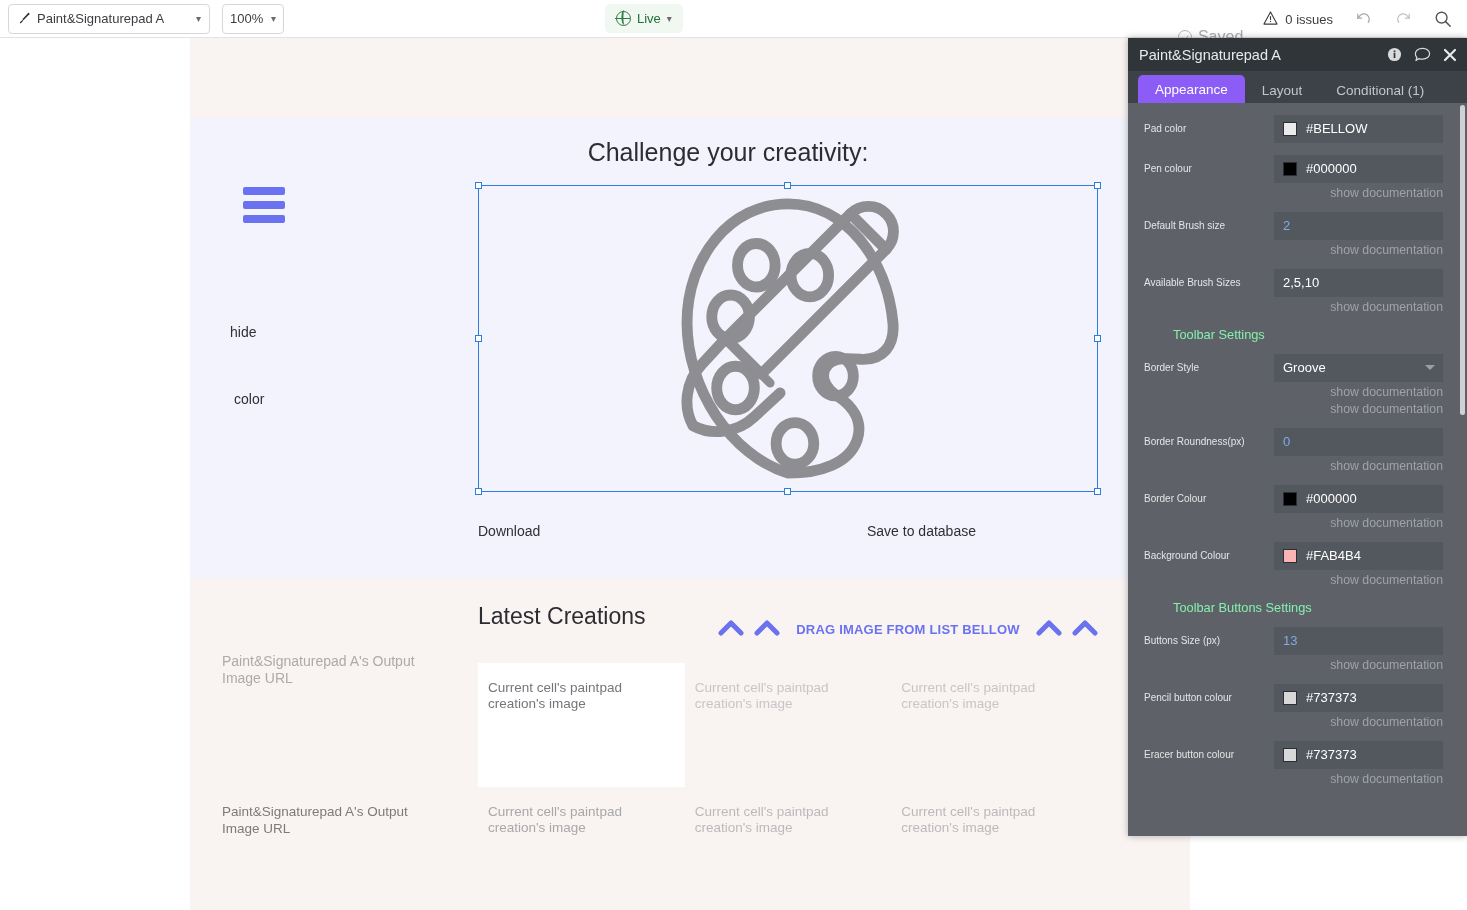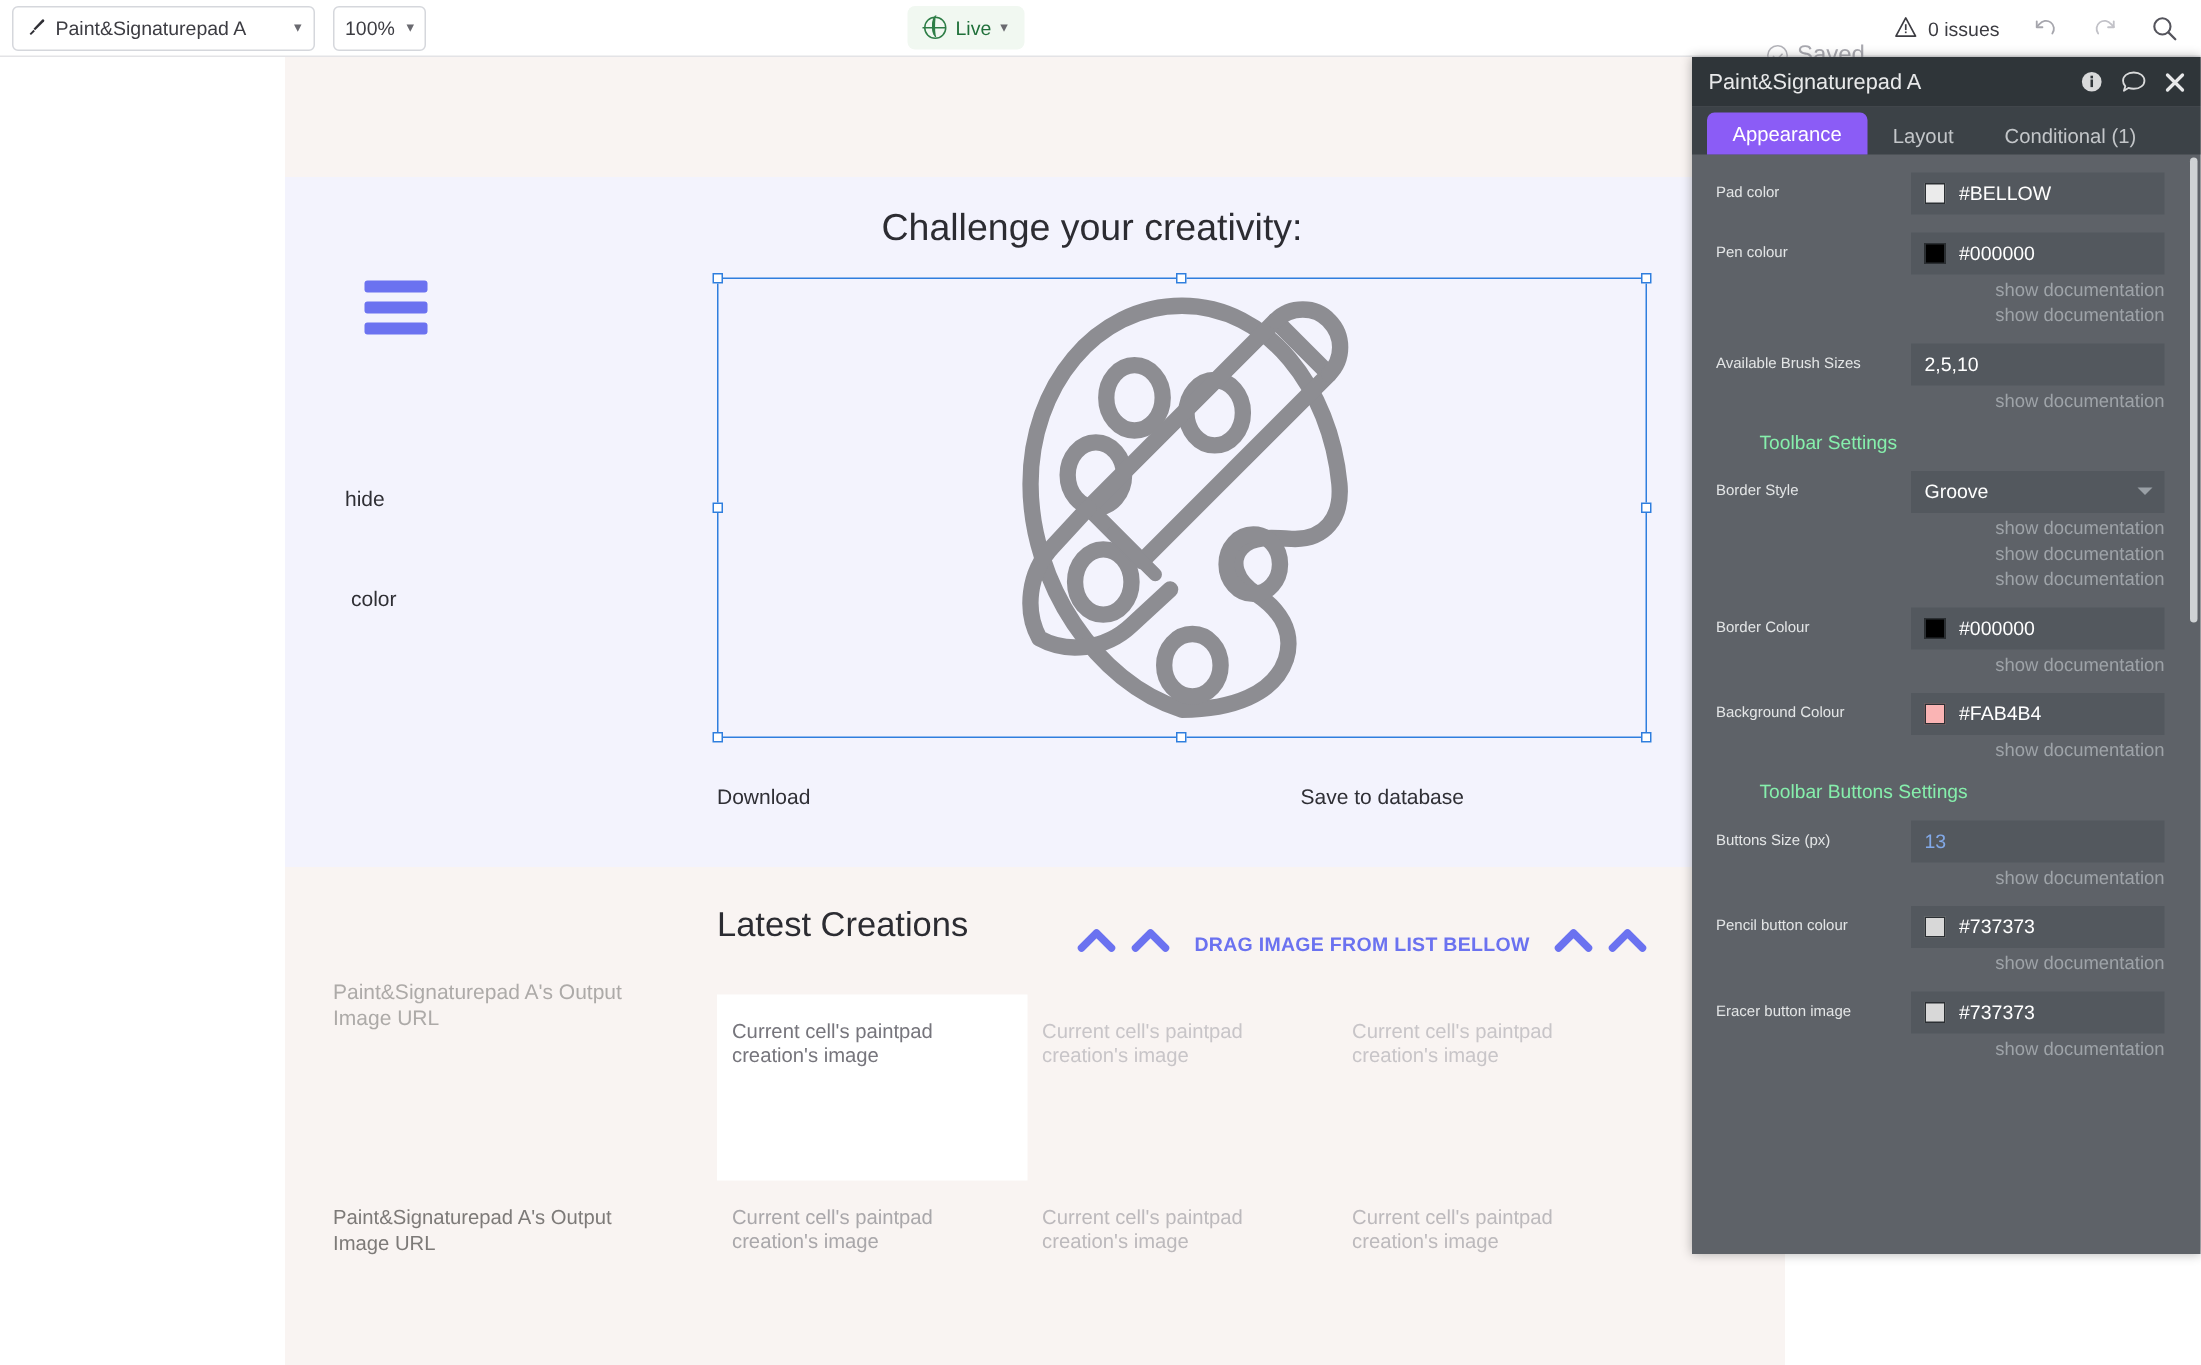--- a/index.html
+++ b/index.html
@@ -331,20 +331,26 @@
 
     <div class="prow">
       <div class="plabel">Pen colour</div>
       <div class="pfield">
         <span class="swatch" style="background:#000000"></span>
         <span class="pval">#000000</span>
       </div>
     </div>
     <div class="doc-link">show documentation</div>
 
+    <div class="prow">
+      <div class="plabel">Default Brush size</div>
+      <div class="pfield">
+        <span class="pval num">2</span>
+      </div>
+    </div>
     <div class="doc-link">show documentation</div>
 
     <div class="prow">
       <div class="plabel">Available Brush Sizes</div>
       <div class="pfield">
         <span class="pval">2,5,10</span>
       </div>
     </div>
     <div class="doc-link">show documentation</div>
 
@@ -354,20 +360,26 @@
       <div class="plabel">Border Style</div>
       <div class="pfield sel">
         <span class="pval">Groove</span>
         <span class="caret-dn"></span>
       </div>
     </div>
     <div class="doc-link">show documentation</div>
 
     <div class="doc-link">show documentation</div>
 
+    <div class="prow">
+      <div class="plabel">Border Roundness(px)</div>
+      <div class="pfield">
+        <span class="pval num">0</span>
+      </div>
+    </div>
     <div class="doc-link">show documentation</div>
 
     <div class="prow">
       <div class="plabel">Border Colour</div>
       <div class="pfield">
         <span class="swatch" style="background:#000000"></span>
         <span class="pval">#000000</span>
       </div>
     </div>
     <div class="doc-link">show documentation</div>
@@ -394,21 +406,21 @@
     <div class="prow">
       <div class="plabel">Pencil button colour</div>
       <div class="pfield">
         <span class="swatch" style="background:#D8D8D8"></span>
         <span class="pval">#737373</span>
       </div>
     </div>
     <div class="doc-link">show documentation</div>
 
     <div class="prow">
-      <div class="plabel">Eracer button image</div>
+      <div class="plabel">Eracer button colour</div>
       <div class="pfield">
         <span class="swatch" style="background:#D8D8D8"></span>
         <span class="pval">#737373</span>
       </div>
     </div>
     <div class="doc-link">show documentation</div>
 
   </div>
 
   <div class="panel-scroll"></div>

